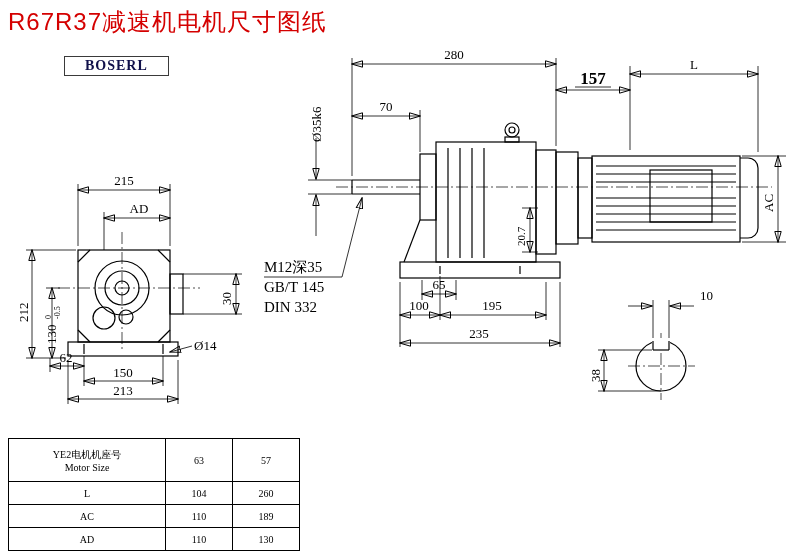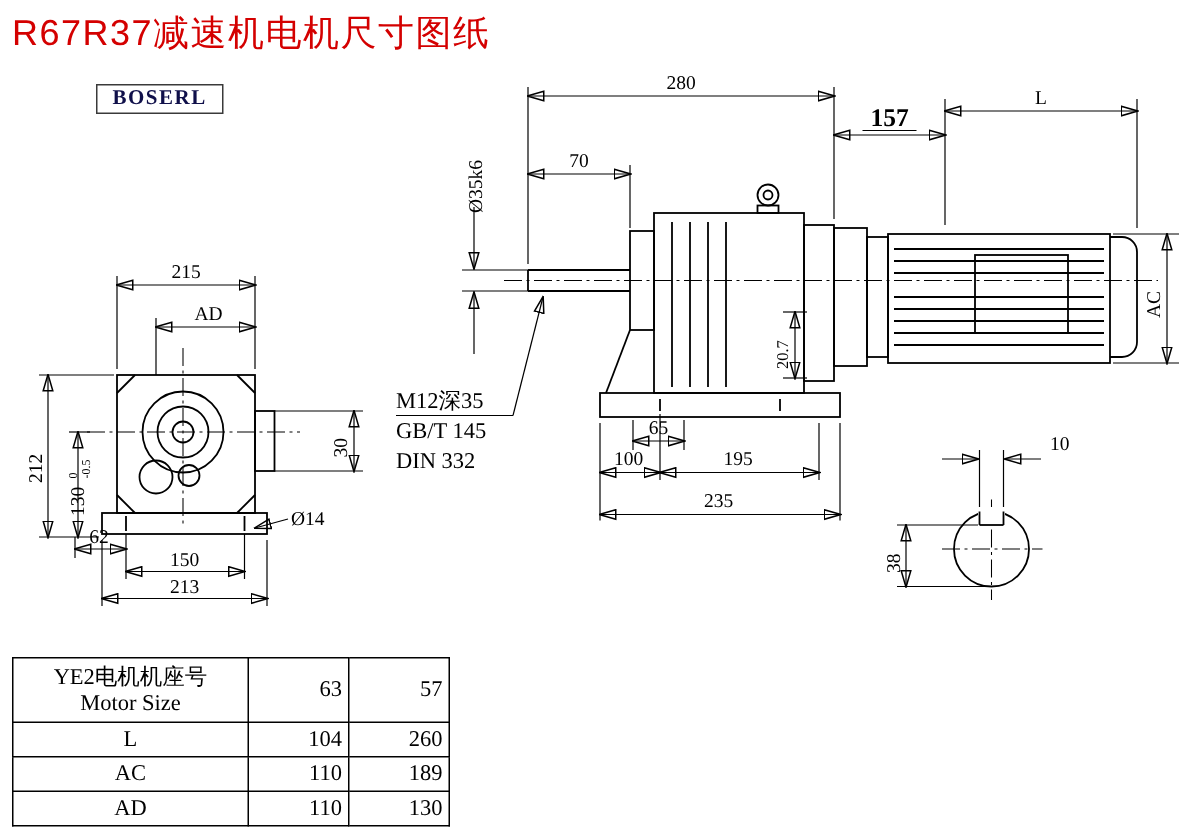--- a/index.html
+++ b/index.html
@@ -1,39 +1,39 @@
 <!DOCTYPE html>
 <html><head>
 <meta charset="utf-8">
 <style>
   html,body{margin:0;padding:0;background:#fff;}
   #page{position:relative;width:800px;height:553px;background:#fff;overflow:hidden;
         font-family:"Liberation Sans",sans-serif;}
   #title{position:absolute;left:8px;top:6px;font-size:24px;font-weight:normal;color:#d40000;
          font-family:"Liberation Sans",sans-serif;letter-spacing:1px;}
-  #logo{position:absolute;left:64px;top:56px;border:1px solid #3a3a3a;padding:1px 10px;
+  #logo{position:absolute;left:64px;top:56px;border:1px solid #3a3a3a;padding:1px 20px;
         font-family:"Liberation Serif",serif;font-weight:bold;font-size:14px;color:#10104a;
         letter-spacing:1px;background:#fff;}
   svg{position:absolute;left:0;top:40px;}
   svg line,svg rect,svg circle,svg path,svg polyline{stroke:#000;fill:none;}
   .o{stroke-width:1.2;}          
   .d{stroke-width:0.8;}          
   .cl{stroke-width:0.7;stroke-dasharray:12 3 2 3;} 
   text{fill:#000;stroke:none;font-family:"Liberation Serif",serif;font-size:13px;}
   .tm{text-anchor:middle;}
   .tol{font-size:8px;}
   .note{font-size:15px;}
   .big{font-size:17px;font-weight:bold;}
   .small{font-size:11px;}
   .wh{fill:#fff;stroke:none;}
   #spec-table{position:absolute;left:8px;top:438px;border-collapse:collapse;
-              font-size:15px;color:#000;font-family:"Liberation Serif",serif;}
+              font-size:10px;color:#000;font-family:"Liberation Serif",serif;}
   #spec-table td{border:1px solid #000;text-align:center;padding:0 4px;background:#fff;}
   #spec-table td.c1{width:148px;}
-  #spec-table td.c2,#spec-table td.c3{width:58px;text-align:right;}
+  #spec-table td.c2,#spec-table td.c3{width:58px;}
   #spec-table tr.hdr td{height:42px;}
   #spec-table tr.r td{height:22px;}
 </style>
 </head>
 <body>
 
 <div id="page">
 
   <div id="title">R67R37减速机电机尺寸图纸</div>
   <div id="logo">BOSERL</div>

